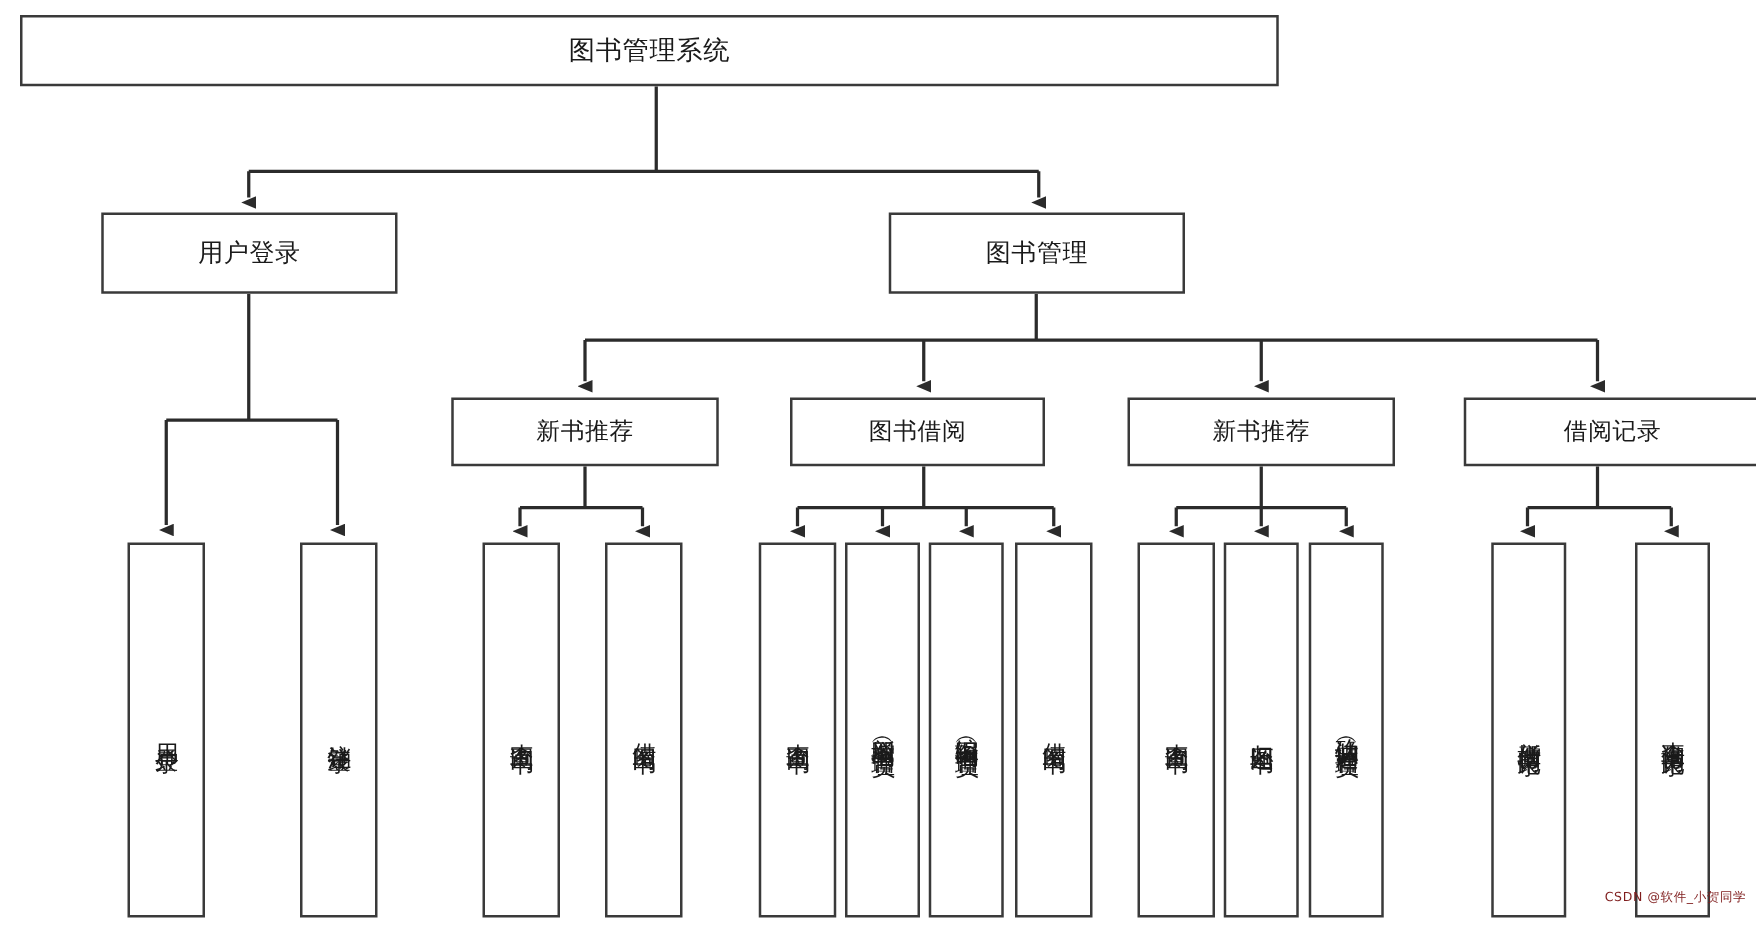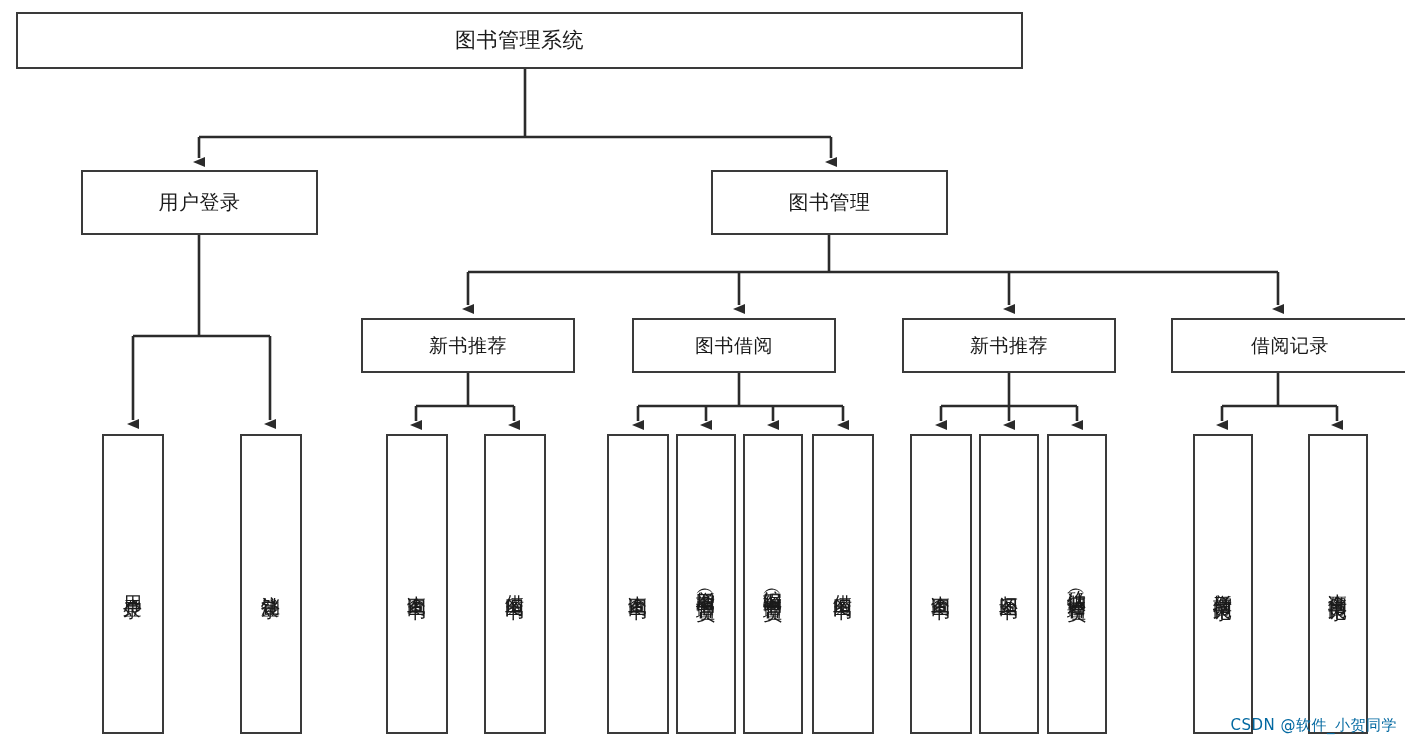--- a/index.html
+++ b/index.html
@@ -57,23 +57,23 @@
   .node.leaf .node-label {
     writing-mode: vertical-rl;
     text-orientation: upright;
     letter-spacing: 2px;
     line-height: 1;
     white-space: nowrap;
   }
   .watermark {
     position: absolute;
     right: 8px;
-    bottom: 12px;
-    font-size: 15px;
-    color: #0369a1;
+    bottom: 22px;
+    font-size: 10px;
+    color: #7f1d1d;
     letter-spacing: 0.5px;
     z-index: 3;
     white-space: nowrap;
   }
 </style>
 </head>
 <body>
 
 <div id="diagram">
 

